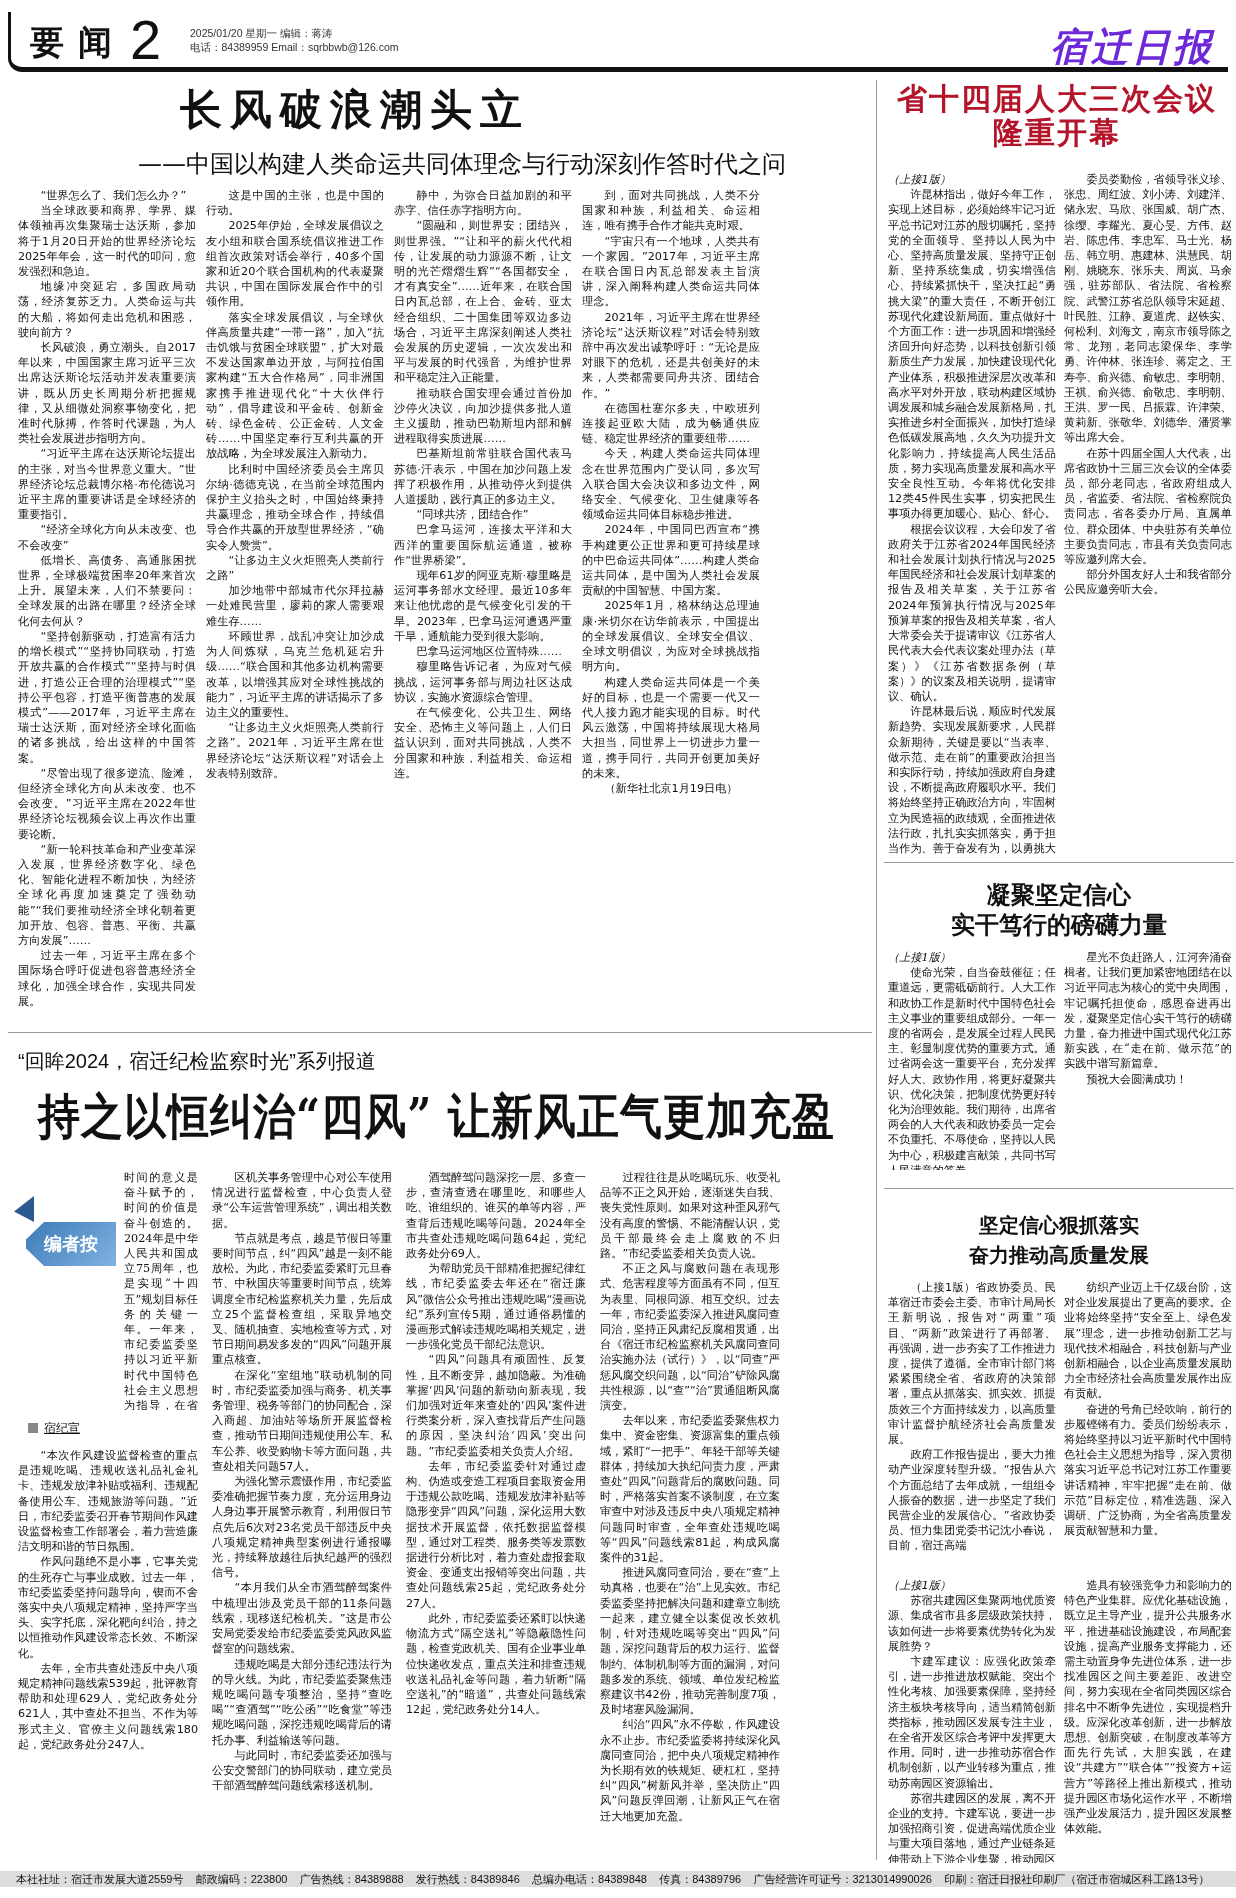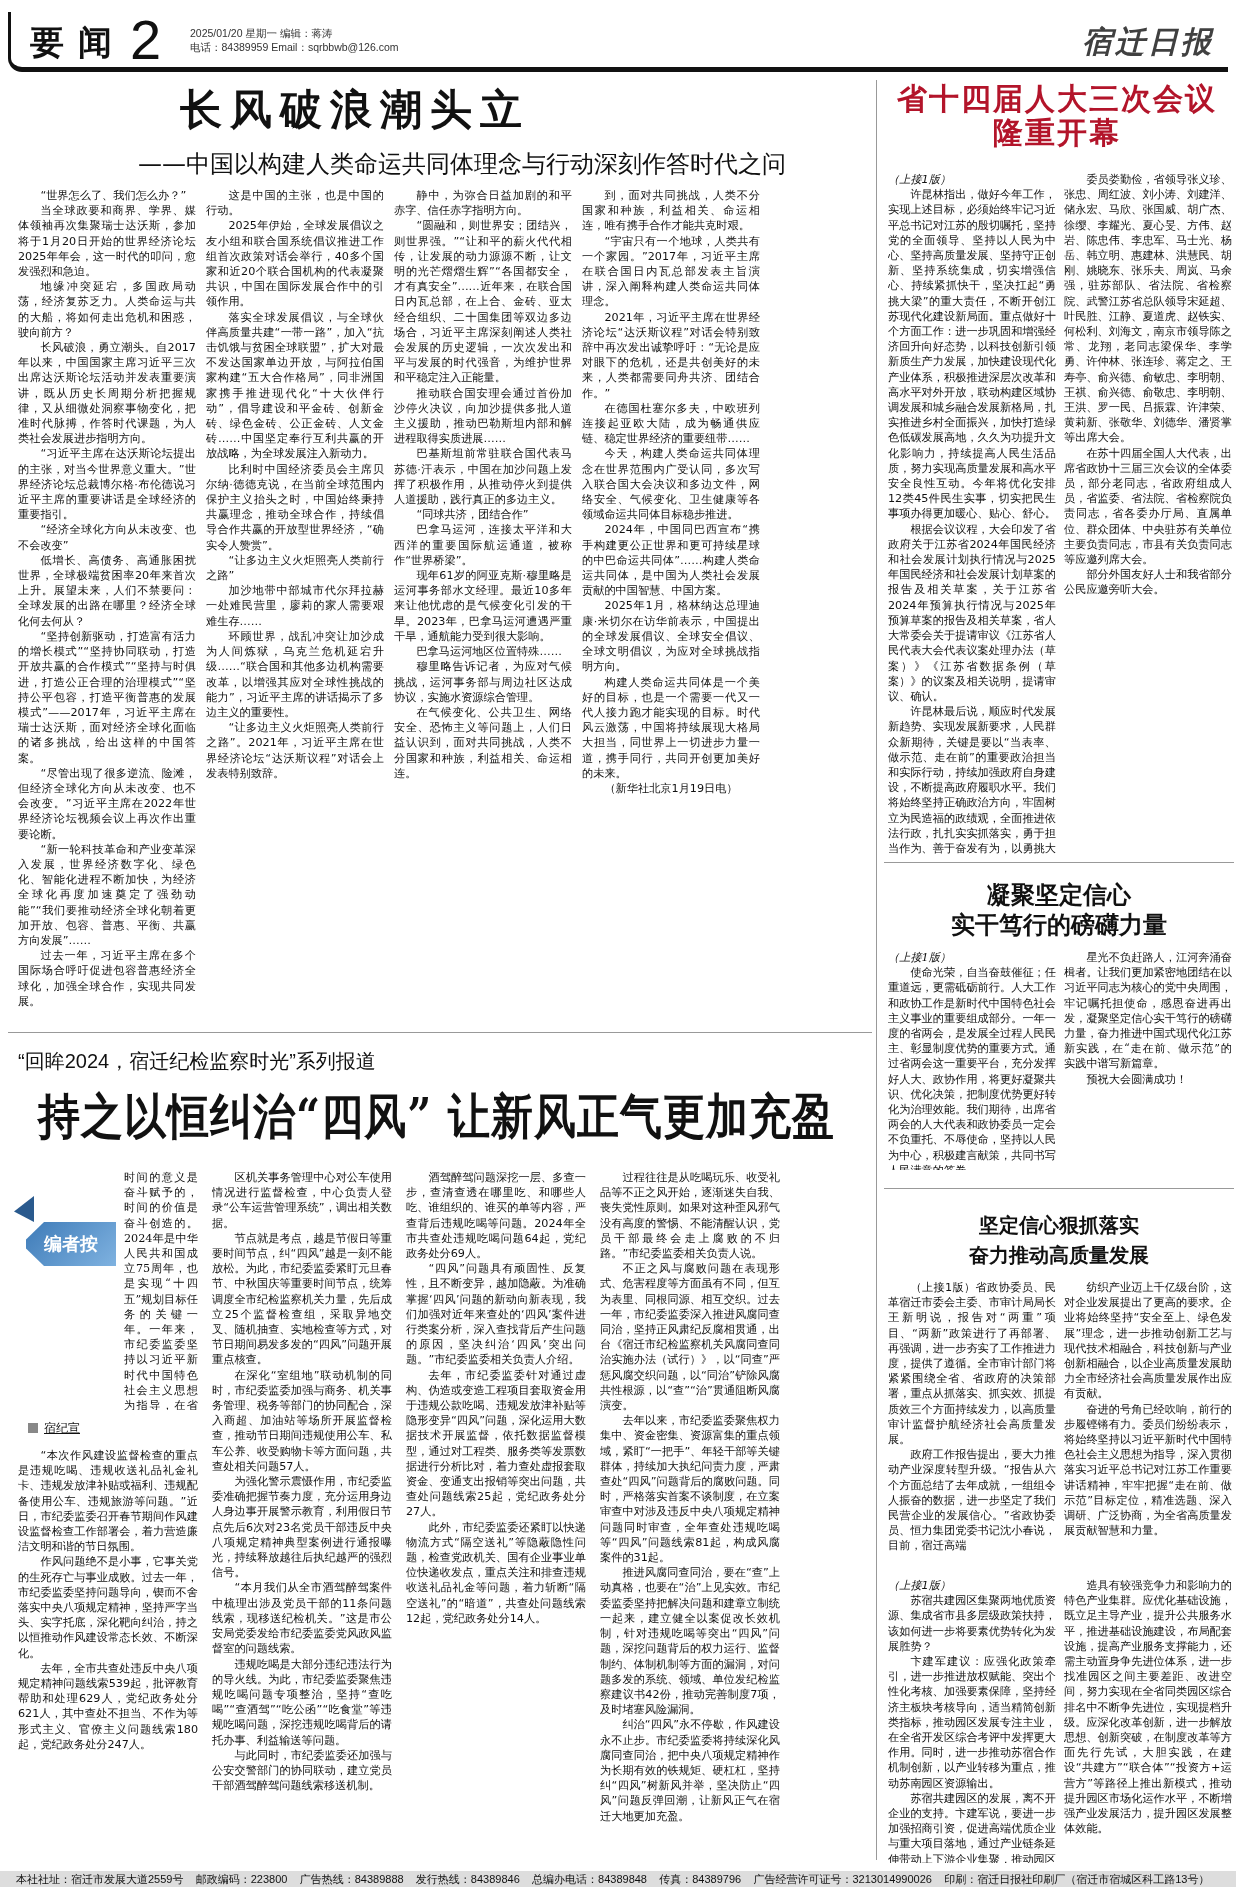--- a/index.html
+++ b/index.html
@@ -3,21 +3,21 @@
 <meta charset="utf-8">
 <style>
   * { box-sizing: border-box; margin: 0; padding: 0; }
   body { width: 1236px; height: 1898px; background: #fff; font-family: "DejaVu Sans", sans-serif; color: #111; position: relative; overflow: hidden; }
   .abs { position: absolute; }
   
   .mast-bracket { left: 8px; top: 12px; width: 1220px; height: 60px; border-left: 3px solid #111; border-bottom: 5px solid #111; border-bottom-left-radius: 14px; }
   .section-name { left: 30px; top: 20px; font-size: 34px; font-weight: bold; letter-spacing: 14px; font-family: "DejaVu Sans", sans-serif; }
   .page-num { left: 130px; top: 10px; font-size: 56px; font-family: "Liberation Sans", sans-serif; font-weight: normal; line-height: 60px; }
   .meta { left: 190px; top: 26px; font-size: 10.5px; line-height: 14px; color: #333; font-family: "Liberation Sans", sans-serif; }
-  .brand { right: 22px; top: 22px; font-size: 30px; color: #404040; font-family: "DejaVu Serif", serif; font-style: italic; font-weight: bold; letter-spacing: 3px; }
+  .brand { right: 22px; top: 22px; font-size: 38px; color: #6d28d9; font-family: "DejaVu Serif", serif; font-style: italic; font-weight: bold; letter-spacing: 3px; }
   
   .hl-main { left: 180px; top: 82px; width: 520px; font-size: 42px; font-weight: bold; letter-spacing: 8px; font-family: Liberation Mono, monospace; }
   .hl-sub { left: 138px; top: 148px; width: 720px; font-size: 24px; font-family: "DejaVu Sans", sans-serif; }
   .hl-red { left: 882px; top: 82px; width: 350px; text-align: center; color: #b3142a; font-size: 30px; font-weight: bold; line-height: 34px; letter-spacing: 2px; }
   
   .col { position: absolute; font-size: 11.2px; line-height: 15.2px; text-align: justify; overflow: hidden; font-family: "DejaVu Sans", sans-serif; }
   .col p { text-indent: 2em; }
   .serif { font-family: "DejaVu Serif", serif; }
   .vrule { position: absolute; width: 1px; background: #999; }
   .hrule { position: absolute; height: 1px; background: #999; }
@@ -174,20 +174,21 @@
     <p>区机关事务管理中心对公车使用情况进行监督检查，中心负责人登录“公车运营管理系统”，调出相关数据。</p>
     <p>节点就是考点，越是节假日等重要时间节点，纠“四风”越是一刻不能放松。为此，市纪委监委紧盯元旦春节、中秋国庆等重要时间节点，统筹调度全市纪检监察机关力量，先后成立25个监督检查组，采取异地交叉、随机抽查、实地检查等方式，对节日期间易发多发的“四风”问题开展重点核查。</p>
     <p>在深化“室组地”联动机制的同时，市纪委监委加强与商务、机关事务管理、税务等部门的协同配合，深入商超、加油站等场所开展监督检查，推动节日期间违规使用公车、私车公养、收受购物卡等方面问题，共查处相关问题57人。</p>
     <p>为强化警示震慑作用，市纪委监委准确把握节奏力度，充分运用身边人身边事开展警示教育，利用假日节点先后6次对23名党员干部违反中央八项规定精神典型案例进行通报曝光，持续释放越往后执纪越严的强烈信号。</p>
     <p>“本月我们从全市酒驾醉驾案件中梳理出涉及党员干部的11条问题线索，现移送纪检机关。”这是市公安局党委发给市纪委监委党风政风监督室的问题线索。</p>
     <p>违规吃喝是大部分违纪违法行为的导火线。为此，市纪委监委聚焦违规吃喝问题专项整治，坚持“查吃喝”“查酒驾”“吃公函”“吃食堂”等违规吃喝问题，深挖违规吃喝背后的请托办事、利益输送等问题。</p>
     <p>与此同时，市纪委监委还加强与公安交警部门的协同联动，建立党员干部酒驾醉驾问题线索移送机制。</p>
   </div>
 <div class="col" style="left:406px;top:1170px;width:180px;height:693px;" id="sc2">
     <p>酒驾醉驾问题深挖一层、多查一步，查清查透在哪里吃、和哪些人吃、谁组织的、谁买的单等内容，严查背后违规吃喝等问题。2024年全市共查处违规吃喝问题64起，党纪政务处分69人。</p>
+    <p>为帮助党员干部精准把握纪律红线，市纪委监委去年还在“宿迁廉风”微信公众号推出违规吃喝“漫画说纪”系列宣传5期，通过通俗易懂的漫画形式解读违规吃喝相关规定，进一步强化党员干部纪法意识。</p>
     <p>“四风”问题具有顽固性、反复性，且不断变异，越加隐蔽。为准确掌握‘四风’问题的新动向新表现，我们加强对近年来查处的‘四风’案件进行类案分析，深入查找背后产生问题的原因，坚决纠治‘四风’突出问题。”市纪委监委相关负责人介绍。</p>
     <p>去年，市纪委监委针对通过虚构、伪造或变造工程项目套取资金用于违规公款吃喝、违规发放津补贴等隐形变异“四风”问题，深化运用大数据技术开展监督，依托数据监督模型，通过对工程类、服务类等发票数据进行分析比对，着力查处虚报套取资金、变通支出报销等突出问题，共查处问题线索25起，党纪政务处分27人。</p>
     <p>此外，市纪委监委还紧盯以快递物流方式“隔空送礼”等隐蔽隐性问题，检查党政机关、国有企业事业单位快递收发点，重点关注和排查违规收送礼品礼金等问题，着力斩断“隔空送礼”的“暗道”，共查处问题线索12起，党纪政务处分14人。</p>
   </div>
 <div class="col" style="left:600px;top:1170px;width:180px;height:693px;" id="sc3">
     <p>过程往往是从吃喝玩乐、收受礼品等不正之风开始，逐渐迷失自我、丧失党性原则。如果对这种歪风邪气没有高度的警惕、不能清醒认识，党员干部最终会走上腐败的不归路。”市纪委监委相关负责人说。</p>
     <p>不正之风与腐败问题在表现形式、危害程度等方面虽有不同，但互为表里、同根同源、相互交织。过去一年，市纪委监委深入推进风腐同查同治，坚持正风肃纪反腐相贯通，出台《宿迁市纪检监察机关风腐同查同治实施办法（试行）》，以“同查”严惩风腐交织问题，以“同治”铲除风腐共性根源，以“查”“治”贯通阻断风腐演变。</p>
     <p>去年以来，市纪委监委聚焦权力集中、资金密集、资源富集的重点领域，紧盯“一把手”、年轻干部等关键群体，持续加大执纪问责力度，严肃查处“四风”问题背后的腐败问题。同时，严格落实首案不谈制度，在立案审查中对涉及违反中央八项规定精神问题同时审查，全年查处违规吃喝等“四风”问题线索81起，构成风腐案件的31起。</p>
     <p>推进风腐同查同治，要在“查”上动真格，也要在“治”上见实效。市纪委监委坚持把解决问题和建章立制统一起来，建立健全以案促改长效机制，针对违规吃喝等突出“四风”问题，深挖问题背后的权力运行、监督制约、体制机制等方面的漏洞，对问题多发的系统、领域、单位发纪检监察建议书42份，推动完善制度7项，及时堵塞风险漏洞。</p>
     <p>纠治“四风”永不停歇，作风建设永不止步。市纪委监委将持续深化风腐同查同治，把中央八项规定精神作为长期有效的铁规矩、硬杠杠，坚持纠“四风”树新风并举，坚决防止“四风”问题反弹回潮，让新风正气在宿迁大地更加充盈。</p>

